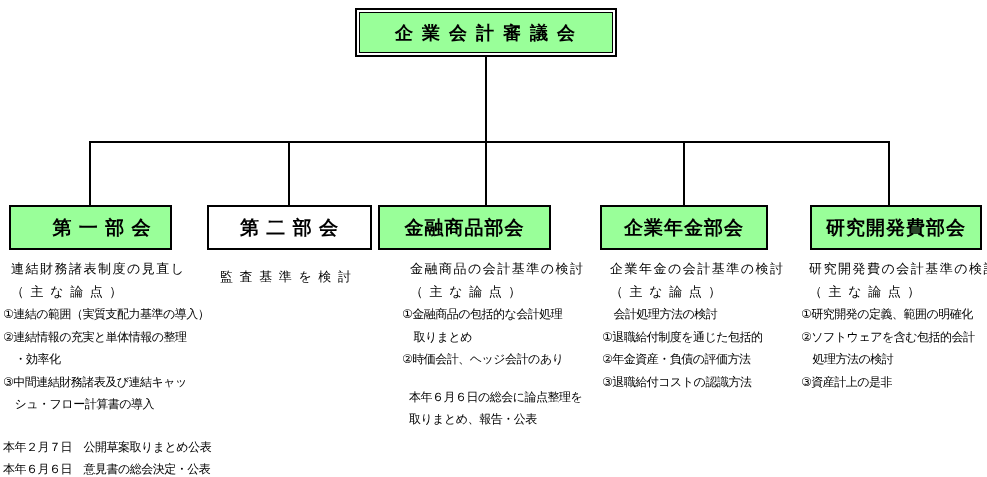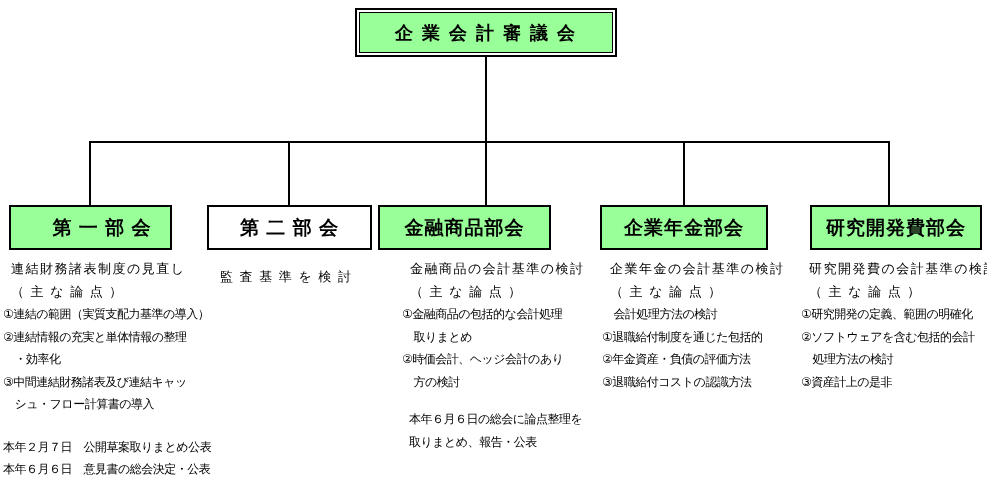--- a/index.html
+++ b/index.html
@@ -108,21 +108,20 @@
 
   <div class="col c3">
     <div class="summary">
         <div class="sline">金融商品の会計基準の検討</div>
         <div class="sline">（ 主 な 論 点 ）</div>
       </div>
     <div class="points">
         <div class="pline">①金融商品の包括的な会計処理</div>
         <div class="pline">　取りまとめ</div>
         <div class="pline">②時価会計、ヘッジ会計のあり</div>
-        <div class="pline">　方の検討</div>
       </div>
     <div class="footer">
         <div class="pline">本年６月６日の総会に論点整理を</div>
         <div class="pline">取りまとめ、報告・公表</div>
       </div>
   </div>
 
   <div class="col c4">
     <div class="summary">
         <div class="sline">企業年金の会計基準の検討</div>

